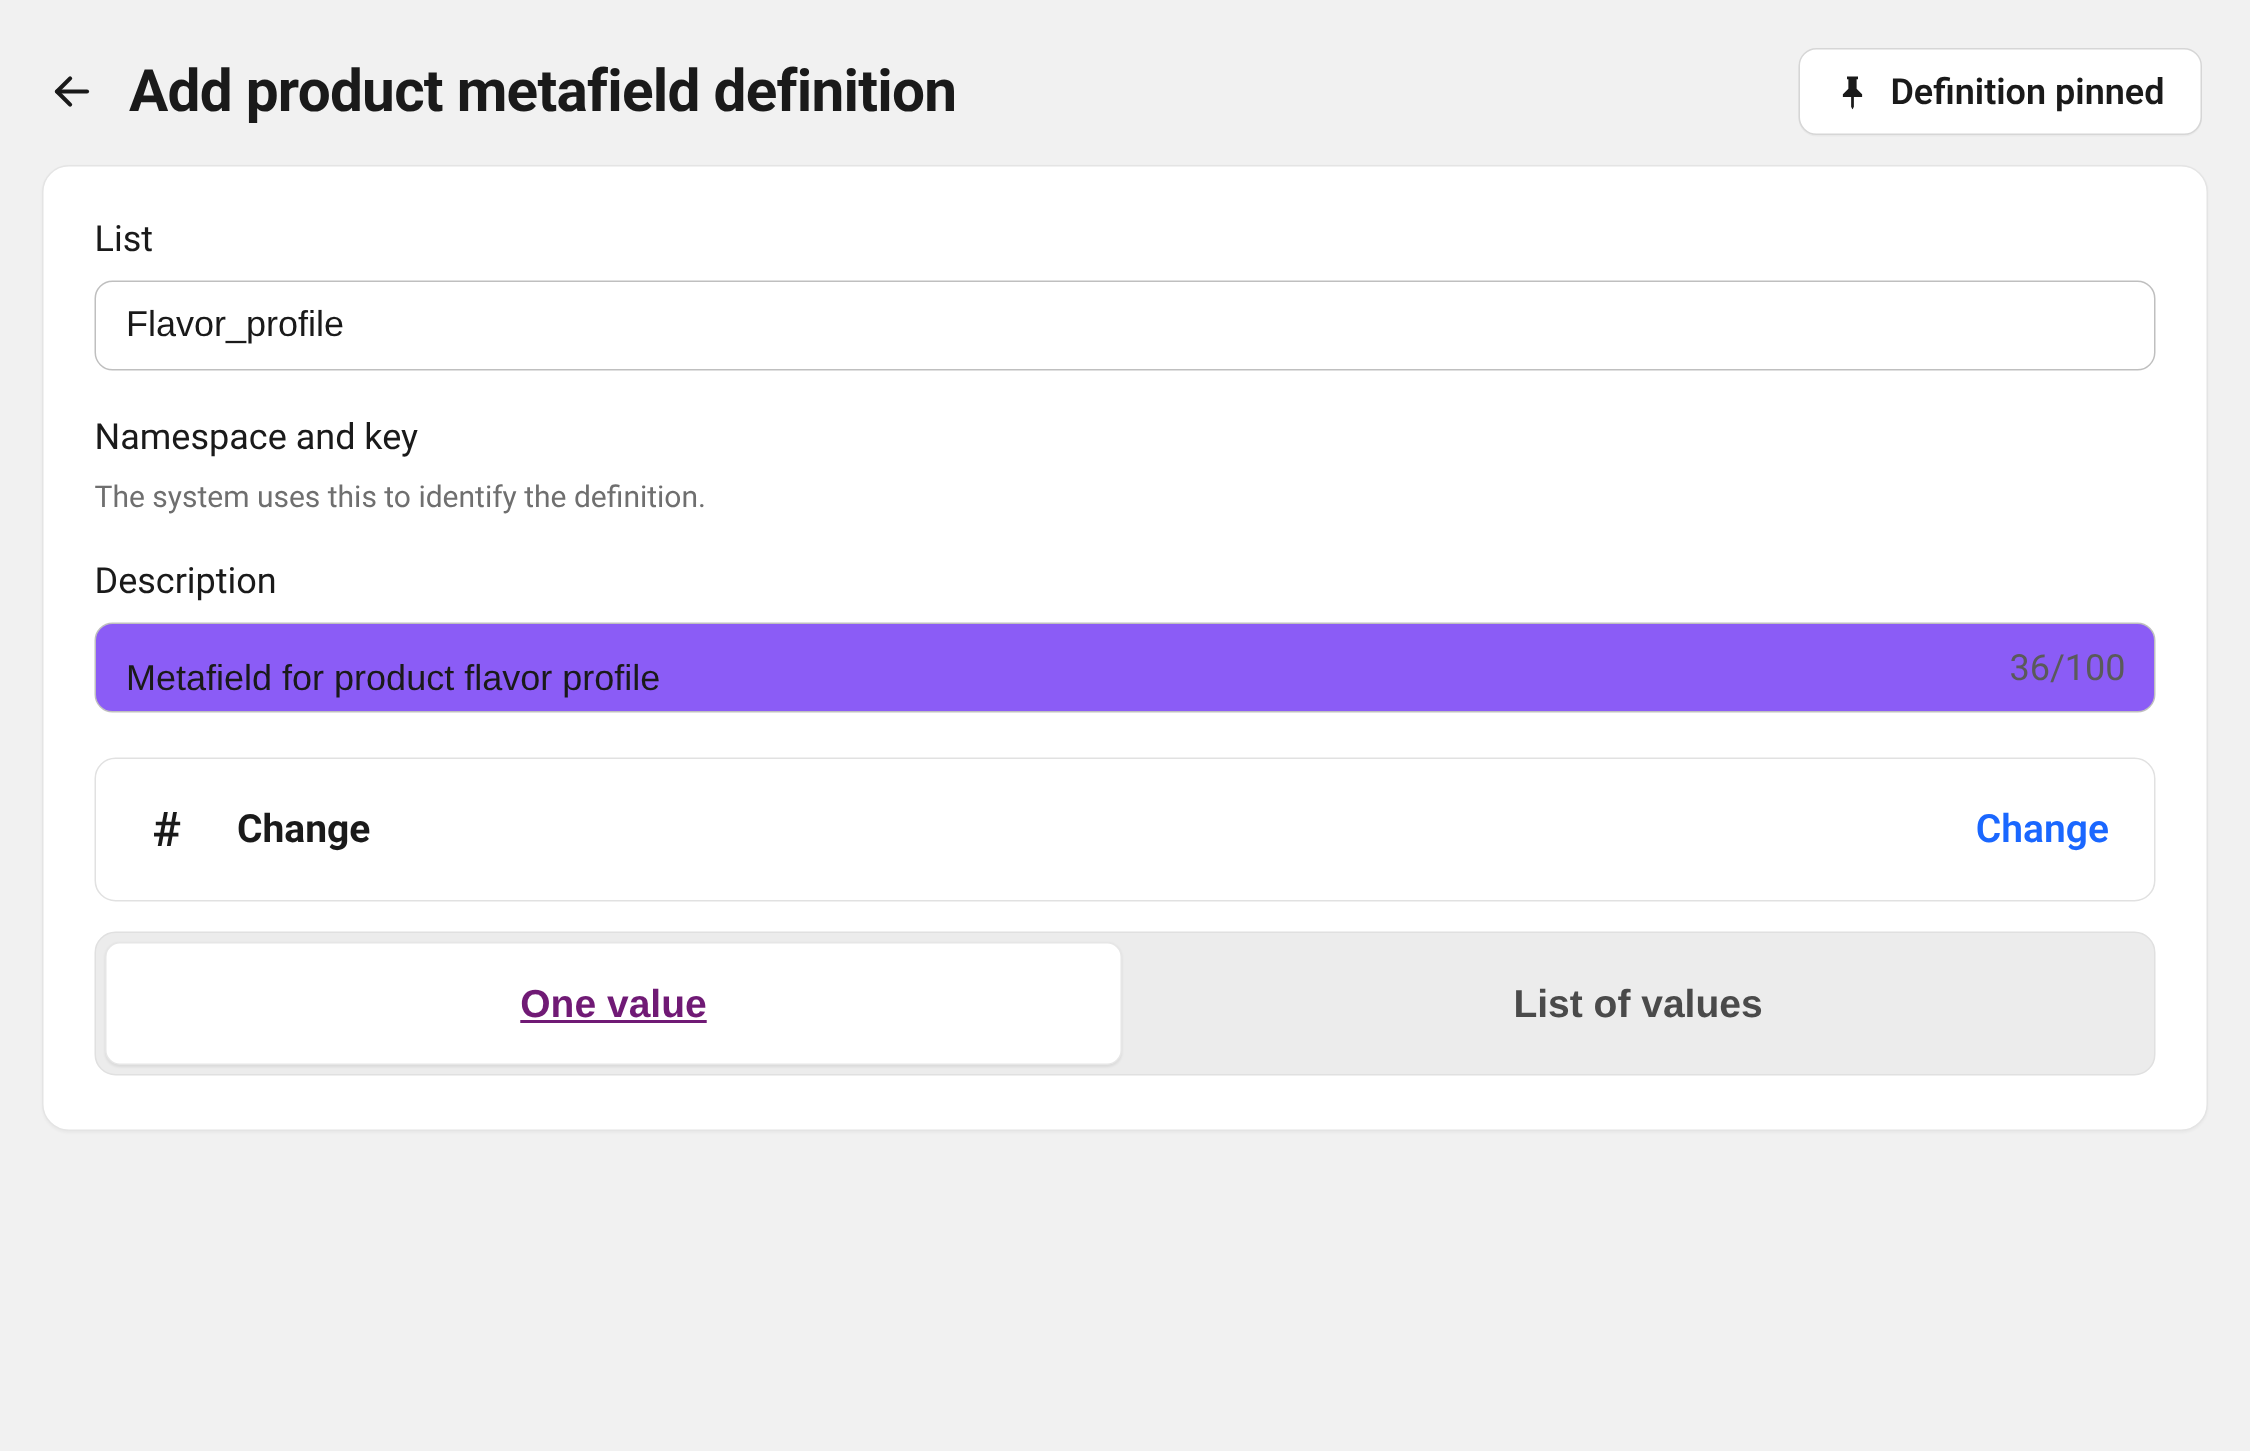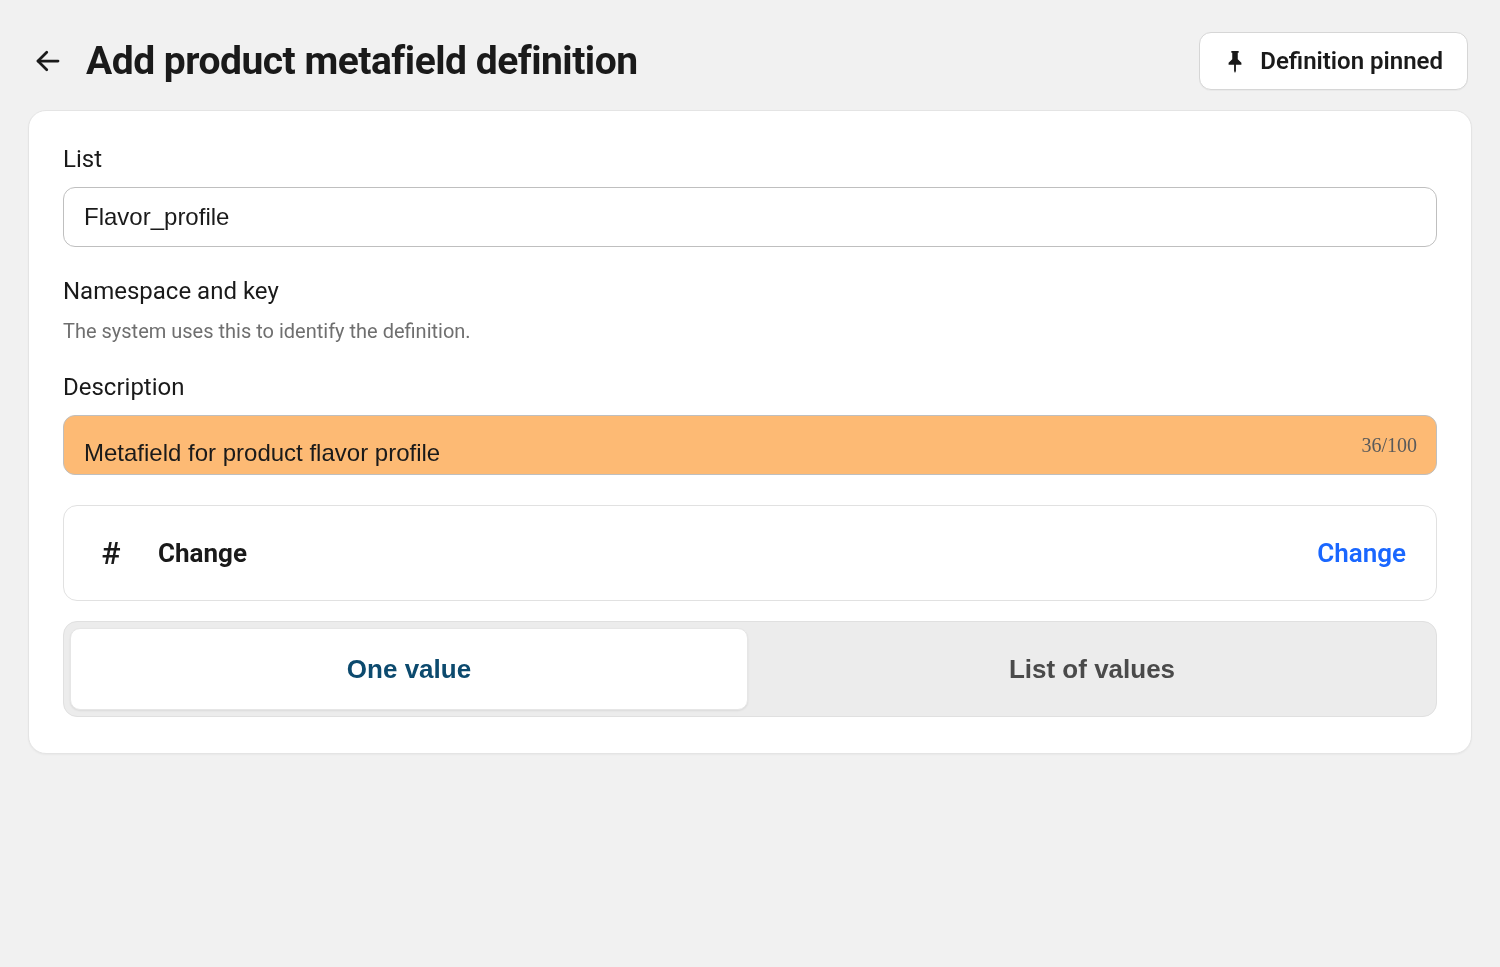--- a/index.html
+++ b/index.html
@@ -96,31 +96,30 @@
     width: 100%;
   }
   .desc-input {
     width: 100%;
     height: 60px;
     border: 1px solid #bfbfbf;
     border-radius: 12px;
     padding: 16px 110px 0 20px;
     font-size: 24px;
     color: #1a1a1a;
-    background: #fdba74;
+    background: #8b5cf6;
     outline: none;
   }
   .char-count {
     position: absolute;
     right: 20px;
     top: 50%;
     transform: translateY(-50%);
-    font-size: 20px;
+    font-size: 24px;
     color: #5a5a5a;
-    font-family: Liberation Serif, serif;
   }
   .type-box {
     border: 1px solid #e1e1e1;
     border-radius: 14px;
     padding: 28px 30px;
     display: flex;
     align-items: center;
     justify-content: space-between;
     margin-bottom: 20px;
   }
@@ -164,23 +163,24 @@
     justify-content: center;
     font-size: 26px;
     font-weight: 600;
     cursor: pointer;
     border: none;
     background: transparent;
     color: #4a4a4a;
   }
   .toggle-btn.active {
     background: #ffffff;
-    color: #0c4a6e;
+    color: #701a75;
     box-shadow: 0 1px 2px rgba(0,0,0,0.08);
     border: 1px solid #e6e6e6;
+    text-decoration: underline;
   }
 </style>
 </head>
 <body>
 
 <div class="page">
 
   <div class="header">
     <div class="header-left">
       <div class="back-btn">

